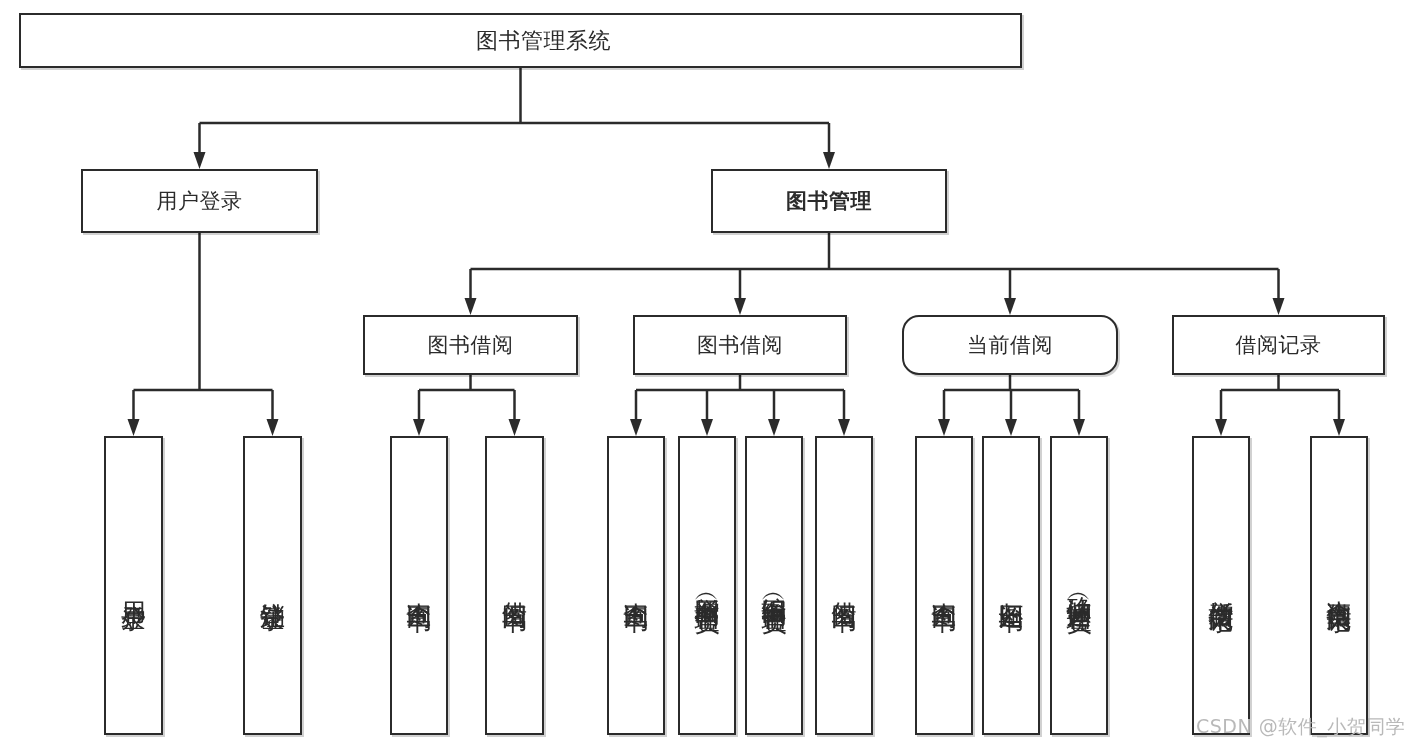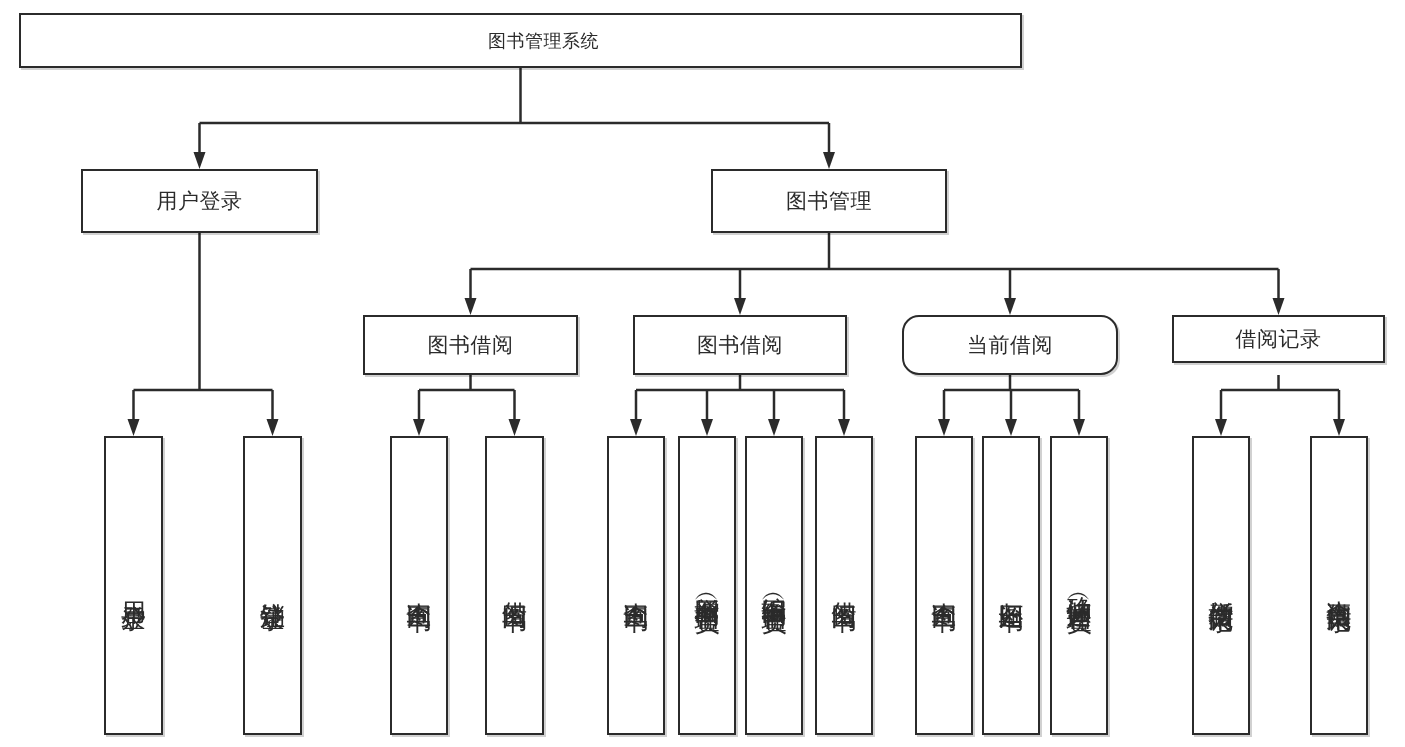--- a/index.html
+++ b/index.html
@@ -39,21 +39,21 @@
     color: #2b2b2b;
     letter-spacing: 0.5px;
     line-height: 1.18;
     text-align: center;
     white-space: nowrap;
   }
   .node.h .label {
     font-size: 21px;
   }
   .node.h.root .label {
-    font-size: 18px;
+    font-size: 22px;
     margin-left: 46px;
   }
   .node.v {
     align-items: center;
     justify-content: center;
   }
   .node.v .label {
     writing-mode: vertical-rl;
     text-orientation: upright;
     font-size: 25px;
@@ -127,33 +127,33 @@
       <line x1="1339" y1="390" x2="1339" y2="420" stroke="#2b2b2b" stroke-width="2.5"></line>
       <path d="M 1333 419 L 1345 419 L 1339 436 Z" fill="#2b2b2b"></path>
     </svg>
   <div id="nodes-layer">
       <div class="node h root" style="left: 19px; top: 13px; width: 1003px; height: 55px;">
         <span class="label">图书管理系统</span>
       </div>
       <div class="node h" style="left: 81px; top: 169px; width: 237px; height: 64px;">
         <span class="label">用户登录</span>
       </div>
-      <div class="node h" style="left: 711px; top: 169px; width: 236px; height: 64px;">
+      <div class="node h" style="left: 711px; top: 169px; width: 236px; height: 64px; font-weight: bold;">
         <span class="label">图书管理</span>
       </div>
       <div class="node h" style="left: 363px; top: 315px; width: 215px; height: 60px;">
         <span class="label">图书借阅</span>
       </div>
       <div class="node h" style="left: 633px; top: 315px; width: 214px; height: 60px;">
         <span class="label">图书借阅</span>
       </div>
       <div class="node h" style="left: 902px; top: 315px; width: 216px; height: 60px; border-radius: 17px;">
         <span class="label">当前借阅</span>
       </div>
-      <div class="node h" style="left: 1172px; top: 315px; width: 213px; height: 48px;">
+      <div class="node h" style="left: 1172px; top: 315px; width: 213px; height: 60px;">
         <span class="label">借阅记录</span>
       </div>
       <div class="node v" style="left: 104px; top: 436px; width: 59px; height: 299px;">
         <span class="label">用户登录</span>
       </div>
       <div class="node v" style="left: 243px; top: 436px; width: 59px; height: 299px;">
         <span class="label">注销登录</span>
       </div>
       <div class="node v" style="left: 390px; top: 436px; width: 58px; height: 299px;">
         <span class="label">查询图书</span>
@@ -182,13 +182,14 @@
       <div class="node v" style="left: 1050px; top: 436px; width: 58px; height: 299px;">
         <span class="label">确认归还（管理员）</span>
       </div>
       <div class="node v" style="left: 1192px; top: 436px; width: 58px; height: 299px;">
         <span class="label">新增借阅记录</span>
       </div>
       <div class="node v" style="left: 1310px; top: 436px; width: 58px; height: 299px;">
         <span class="label">查询借阅记录</span>
       </div>
     </div>
+  <div class="watermark" style="left:1196px; top:714px;">CSDN @软件_小贺同学</div>
 </div>
 
 </body></html>

